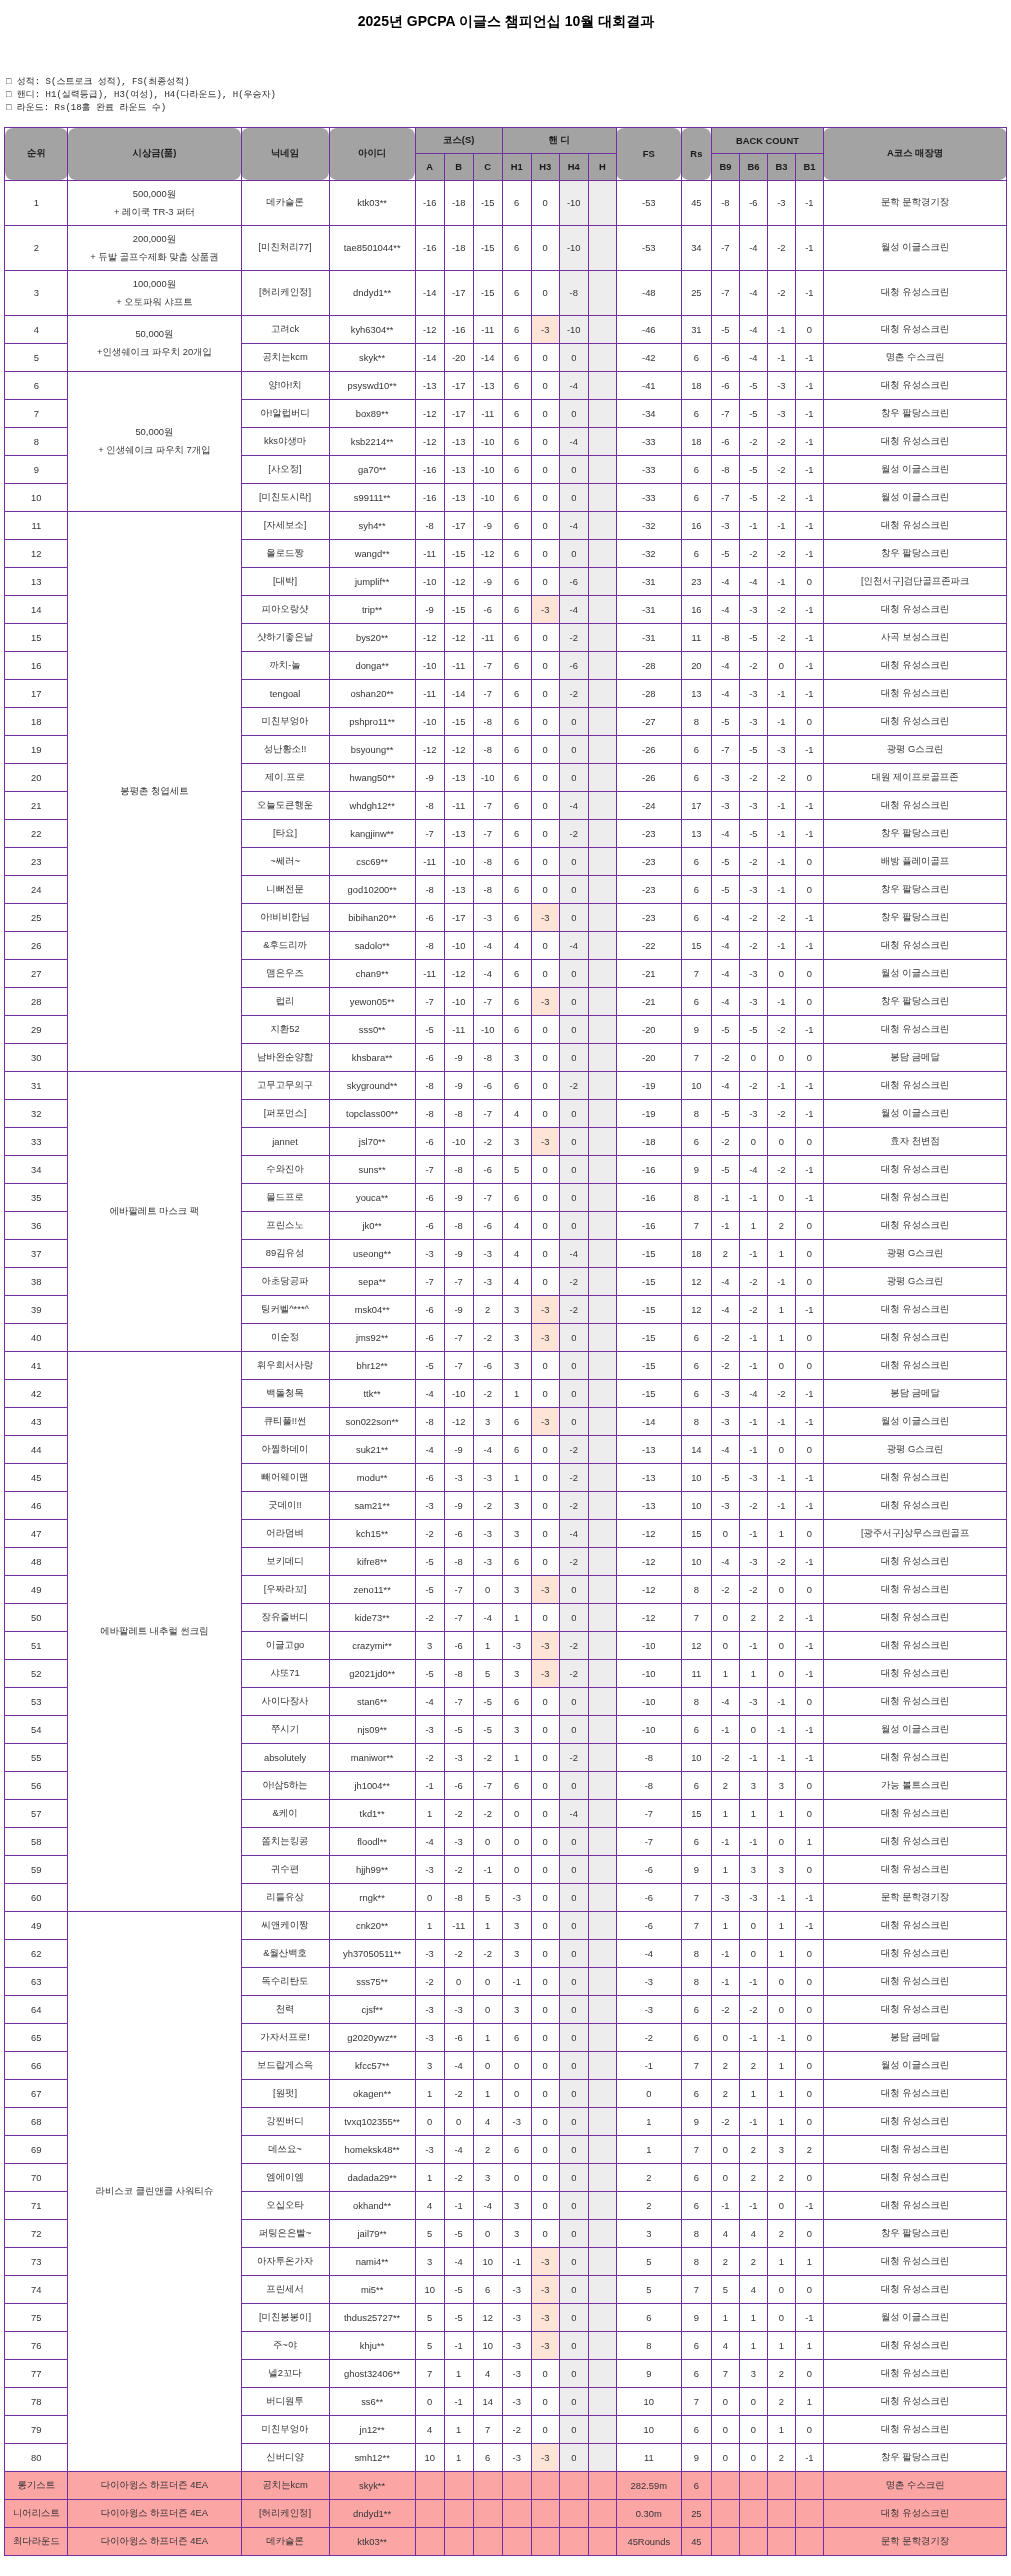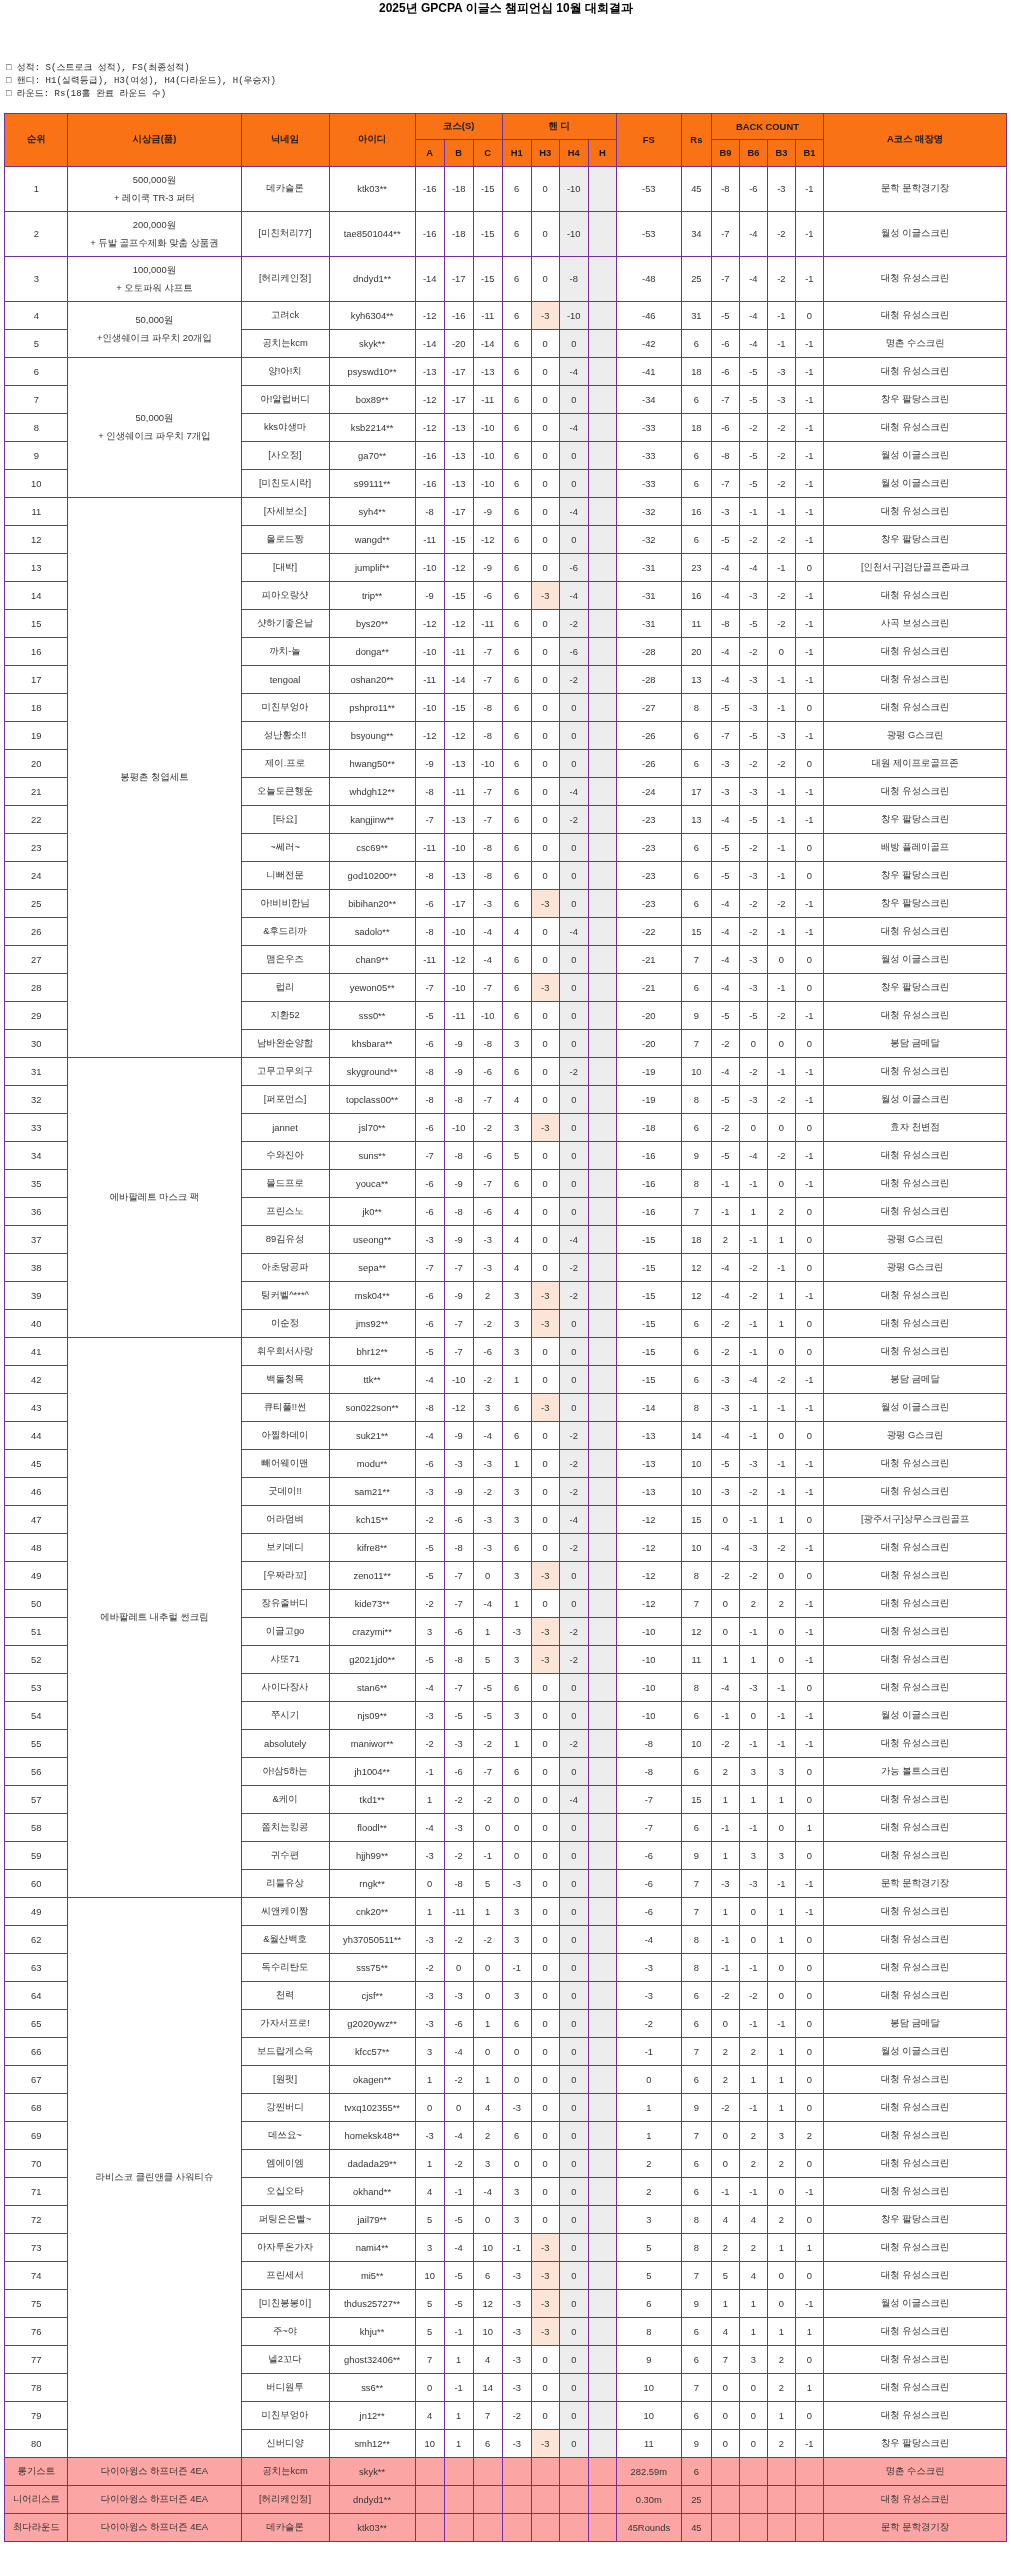--- a/index.html
+++ b/index.html
@@ -1,27 +1,27 @@
 <!DOCTYPE html>
 <html style="font-size:13.7px"><head>
 <meta charset="utf-8">
 <style>
   html,body{margin:0;padding:0;background:#fff;}
   body{width:1012px;font-family:"Liberation Sans","DejaVu Sans",sans-serif;color:#303030;}
-  .title{margin:0;text-align:center;font-size:12px;font-weight:bold;color:#000;}
+  .title{margin:0;padding-top:13px;text-align:center;font-size:14px;font-weight:bold;color:#000;}
   .legend{margin:45px 0 0 6px;font-size:9px;line-height:13px;color:#2a2a2a;font-family:Liberation Mono, monospace;}
   table.results{margin:12px 4.3px 0 4.3px;width:1003px;border-collapse:collapse;table-layout:fixed;
     border:1.7px solid #7030A0;}
   th,td{border:0.9px solid #7030A0;text-align:center;vertical-align:middle;
     font-size:9.4px;padding:0 0.9px;overflow:hidden;white-space:nowrap;}
-  thead th{background:#f97316;font-weight:bold;color:#1a1a1a;}
+  thead th{background:#a3a3a3;font-weight:bold;color:#1a1a1a;}
   thead tr.h1{height:26px;}
   thead tr.h2{height:26.6px;}
   thead tr.h2 th{border-bottom-width:1.7px;}
-  thead tr.h1 th[rowspan]{border-bottom-width:1.7px;}
+  thead tr.h1 th[rowspan]{border-bottom-width:1.7px;border-radius:8px;}
   tbody tr{height:28px;}
   tbody tr.tall{height:45px;}
   tbody td{color:#343434;}
   td.gray{background:#EDEDED;}
   td.pink{background:#FCE4D6;}
   tr.group-top td{border-top-width:1.7px;}
   tr.foot td{background:#fca5a5;}
   tr.foot-first td{border-top-width:1.7px;}
   .bl2{border-left-width:1.7px;}
   td.c-prize{line-height:18px;text-align:center;}

